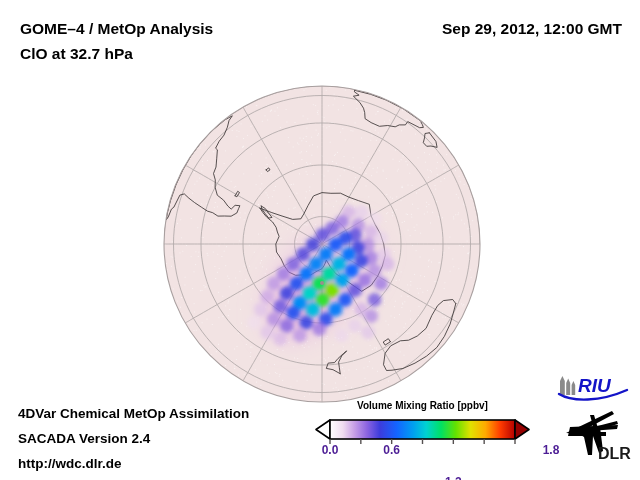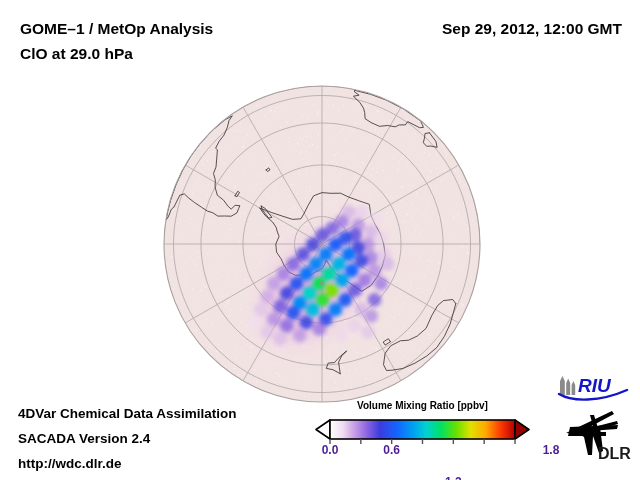--- a/index.html
+++ b/index.html
@@ -92,22 +92,22 @@
   
   #riu-logo { position: absolute; left: 556px; top: 372px; }
   #dlr-logo { position: absolute; left: 560px; top: 405px; }
 </style>
 </head>
 <body>
 
 <div id="page">
 
   <div class="hdr-left">
-    <div>GOME–1 / MetOp Analysis</div>
-    <div>ClO at 29.0 hPa</div>
+    <div>GOME–4 / MetOp Analysis</div>
+    <div>ClO at 32.7 hPa</div>
   </div>
 
   <div class="hdr-right">
     <div>Sep 29, 2012, 12:00 GMT</div>
   </div>
 
   <div id="globe-wrap">
     <svg id="globe-svg" width="325" height="325" viewBox="0 0 325 325">
       <defs>
         <clipPath id="globe-clip">
@@ -1140,21 +1140,21 @@
           </g>
 
         <circle cx="162" cy="201" r="2.0" fill="#9a8e8e"></circle>
       </g>
 
       <circle cx="162" cy="162" r="158" fill="none" stroke="#a89f9f" stroke-width="1.1"></circle>
     </svg>
   </div>
 
   <div class="footer-left">
-    <div>4DVar Chemical Data Assimilation</div>
+    <div>4DVar Chemical MetOp Assimilation</div>
     <div>SACADA Version 2.4</div>
     <div>http://wdc.dlr.de</div>
   </div>
 
   <div id="cbar-block">
     <div id="cbar-title">Volume Mixing Ratio [ppbv]</div>
 
     <svg id="cbar-svg" width="235" height="30" viewBox="0 0 235 30">
       <defs>
         <linearGradient id="cbar-grad" x1="0" y1="0" x2="1" y2="0">

